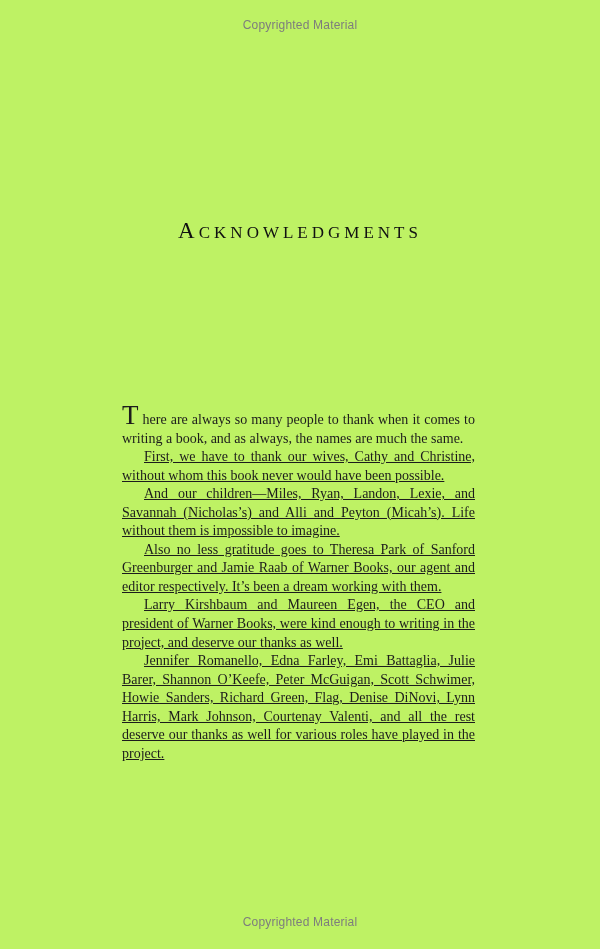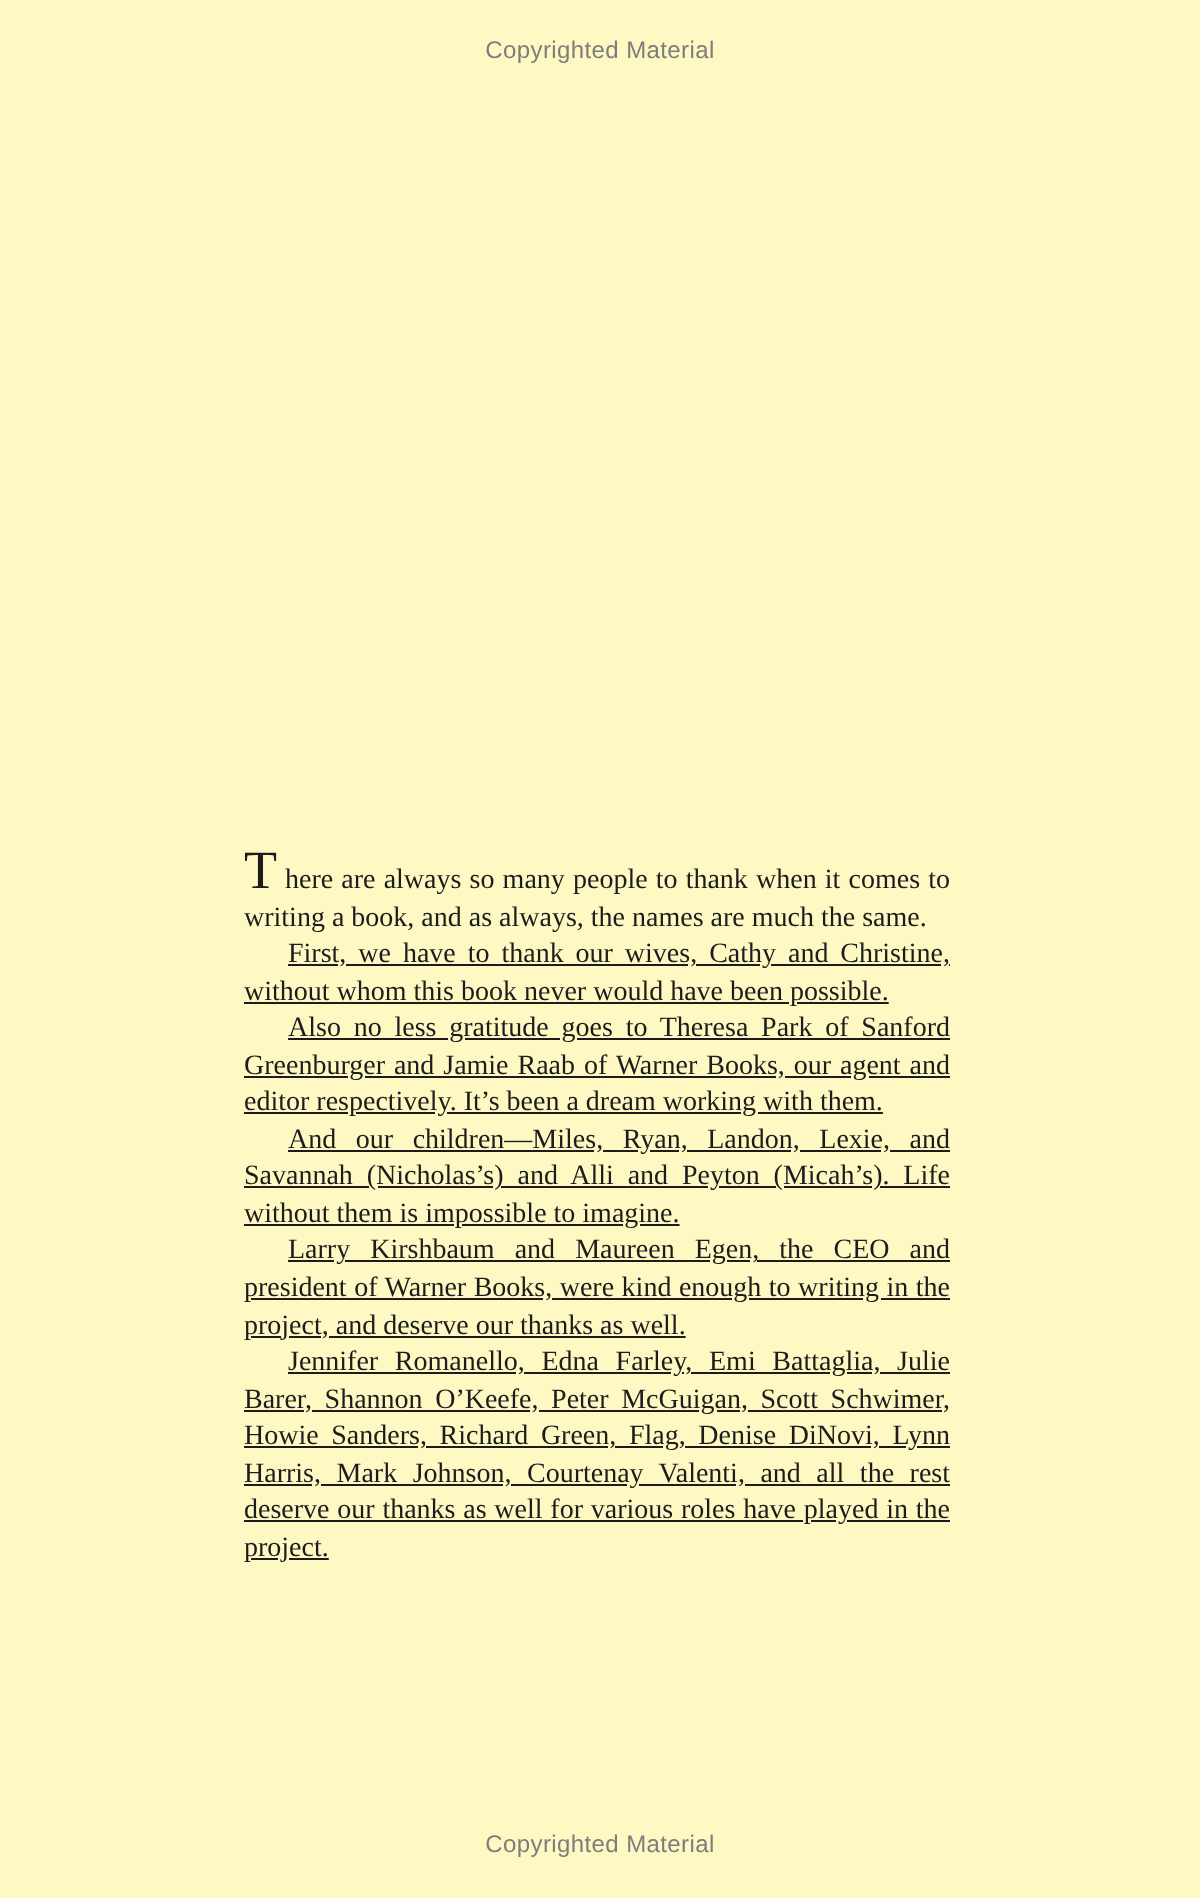--- a/index.html
+++ b/index.html
@@ -1,21 +1,21 @@
 <!DOCTYPE html>
 <html><head>
 <meta charset="utf-8">
 <style>
   * { margin: 0; padding: 0; box-sizing: border-box; }
   html, body { background: #e9e9e9; }
   .page {
     position: relative;
     width: 600px;
     height: 949px;
-    background: #fef9c3;
+    background: #bef264;
     margin: 0 auto;
     font-family: "Liberation Serif", serif;
     color: #1c1c1c;
     overflow: hidden;
   }
   .copyright-notice {
     position: absolute;
     left: 0;
     width: 100%;
     text-align: center;
@@ -40,21 +40,21 @@
   .chapter-title .title-initial {
     font-size: 23px;
     letter-spacing: 4px;
   }
   .chapter-title .title-rest {
     font-size: 17px;
     letter-spacing: 4px;
   }
   .body-text {
     position: absolute;
-    top: 428px;
+    top: 408px;
     left: 122px;
     width: 353px;
     font-size: 14px;
     line-height: 18.55px;
     text-align: justify;
     color: #1c1c1c;
   }
   .body-text p { margin: 0; }
   .body-text p.indent { text-indent: 22px; text-decoration: underline; }
   .initial-cap {
@@ -65,25 +65,28 @@
     font-weight: 400;
   }
 </style>
 </head>
 <body>
 
 <div class="page">
 
   <div class="copyright-notice top">Copyrighted Material</div>
 
+  <div class="chapter-title">
+    <span class="title-initial">A</span><span class="title-rest">CKNOWLEDGMENTS</span>
+  </div>
 
   <div class="body-text" id="body-paragraphs">
       <p class="first"><span class="initial-cap">T</span>here are always so many people to thank when it comes to writing a book, and as always, the names are much the same.</p>
       <p class="indent">First, we have to thank our wives, Cathy and Christine, without whom this book never would have been possible.</p>
+      <p class="indent">And our children—Miles, Ryan, Landon, Lexie, and Savannah (Nicholas’s) and Alli and Peyton (Micah’s). Life without them is impossible to imagine.</p>
       <p class="indent">Also no less gratitude goes to Theresa Park of Sanford Greenburger and Jamie Raab of Warner Books, our agent and editor respectively. It’s been a dream working with them.</p>
-      <p class="indent">And our children—Miles, Ryan, Landon, Lexie, and Savannah (Nicholas’s) and Alli and Peyton (Micah’s). Life without them is impossible to imagine.</p>
       <p class="indent">Larry Kirshbaum and Maureen Egen, the CEO and president of Warner Books, were kind enough to writing in the project, and deserve our thanks as well.</p>
       <p class="indent">Jennifer Romanello, Edna Farley, Emi Battaglia, Julie Barer, Shannon O’Keefe, Peter McGuigan, Scott Schwimer, Howie Sanders, Richard Green, Flag, Denise DiNovi, Lynn Harris, Mark Johnson, Courtenay Valenti, and all the rest deserve our thanks as well for various roles have played in the project.</p>
     </div>
 
   <div class="copyright-notice bottom">Copyrighted Material</div>
 
 </div>
 
 </body></html>

